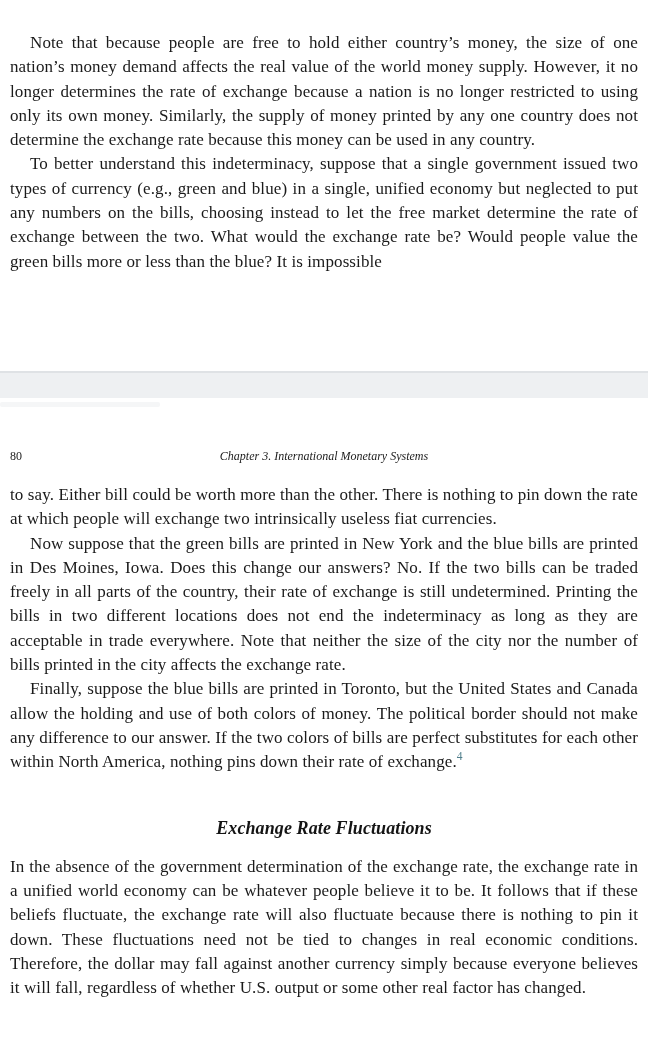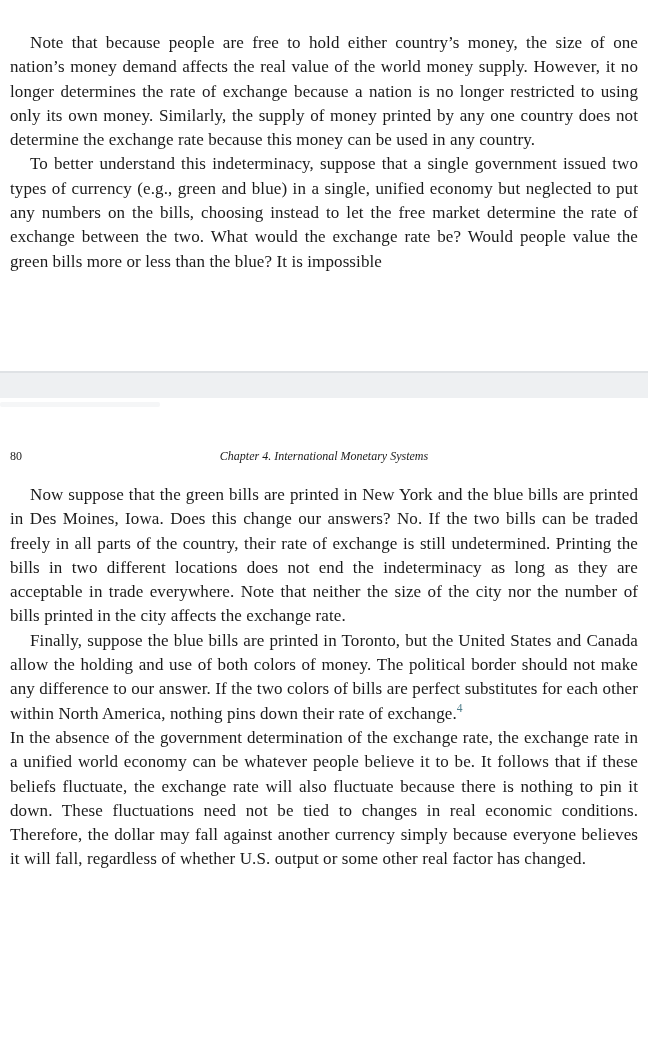--- a/index.html
+++ b/index.html
@@ -106,24 +106,26 @@
   <div class="text-block prev-page-block">
     <p class="indented">Note that because people are free to hold either country’s money, the size of one nation’s money demand affects the real value of the world money supply. However, it no longer determines the rate of exchange because a nation is no longer restricted to using only its own money. Similarly, the supply of money printed by any one country does not determine the exchange rate because this money can be used in any country.</p>
     <p class="indented">To better understand this indeterminacy, suppose that a single government issued two types of currency (e.g., green and blue) in a single, unified economy but neglected to put any numbers on the bills, choosing instead to let the free market determine the rate of exchange between the two. What would the exchange rate be? Would people value the green bills more or less than the blue? It is impossible</p>
   </div>
 
   <div class="page-break-band"></div>
   <div class="scan-smudge"></div>
 
   <div class="page-head">
     <span class="page-number">80</span>
-    <span class="running-title">Chapter 4. International Monetary Systems</span>
+    <span class="running-title">Chapter 3. International Monetary Systems</span>
   </div>
 
   <div class="text-block current-page-block">
+    <p>to say. Either bill could be worth more than the other. There is nothing to pin down the rate at which people will exchange two intrinsically useless fiat currencies.</p>
     <p class="indented">Now suppose that the green bills are printed in New York and the blue bills are printed in Des Moines, Iowa. Does this change our answers? No. If the two bills can be traded freely in all parts of the country, their rate of exchange is still undetermined. Printing the bills in two different locations does not end the indeterminacy as long as they are acceptable in trade everywhere. Note that neither the size of the city nor the number of bills printed in the city affects the exchange rate.</p>
     <p class="indented"><span>Finally, suppose the blue bills are printed in Toronto, but the United States and Canada allow the holding and use of both colors of money. The political border should not make any difference to our answer. If the two colors of bills are perfect substitutes for each other within North America, nothing pins down their rate of exchange.</span><sup class="footnote-ref">4</sup></p>
 
+    <h3 class="section-heading">Exchange Rate Fluctuations</h3>
 
     <p>In the absence of the government determination of the exchange rate, the exchange rate in a unified world economy can be whatever people believe it to be. It follows that if these beliefs fluctuate, the exchange rate will also fluctuate because there is nothing to pin it down. These fluctuations need not be tied to changes in real economic conditions. Therefore, the dollar may fall against another currency simply because everyone believes it will fall, regardless of whether U.S. output or some other real factor has changed.</p>
   </div>
 
 </div>
 
 </body></html>

